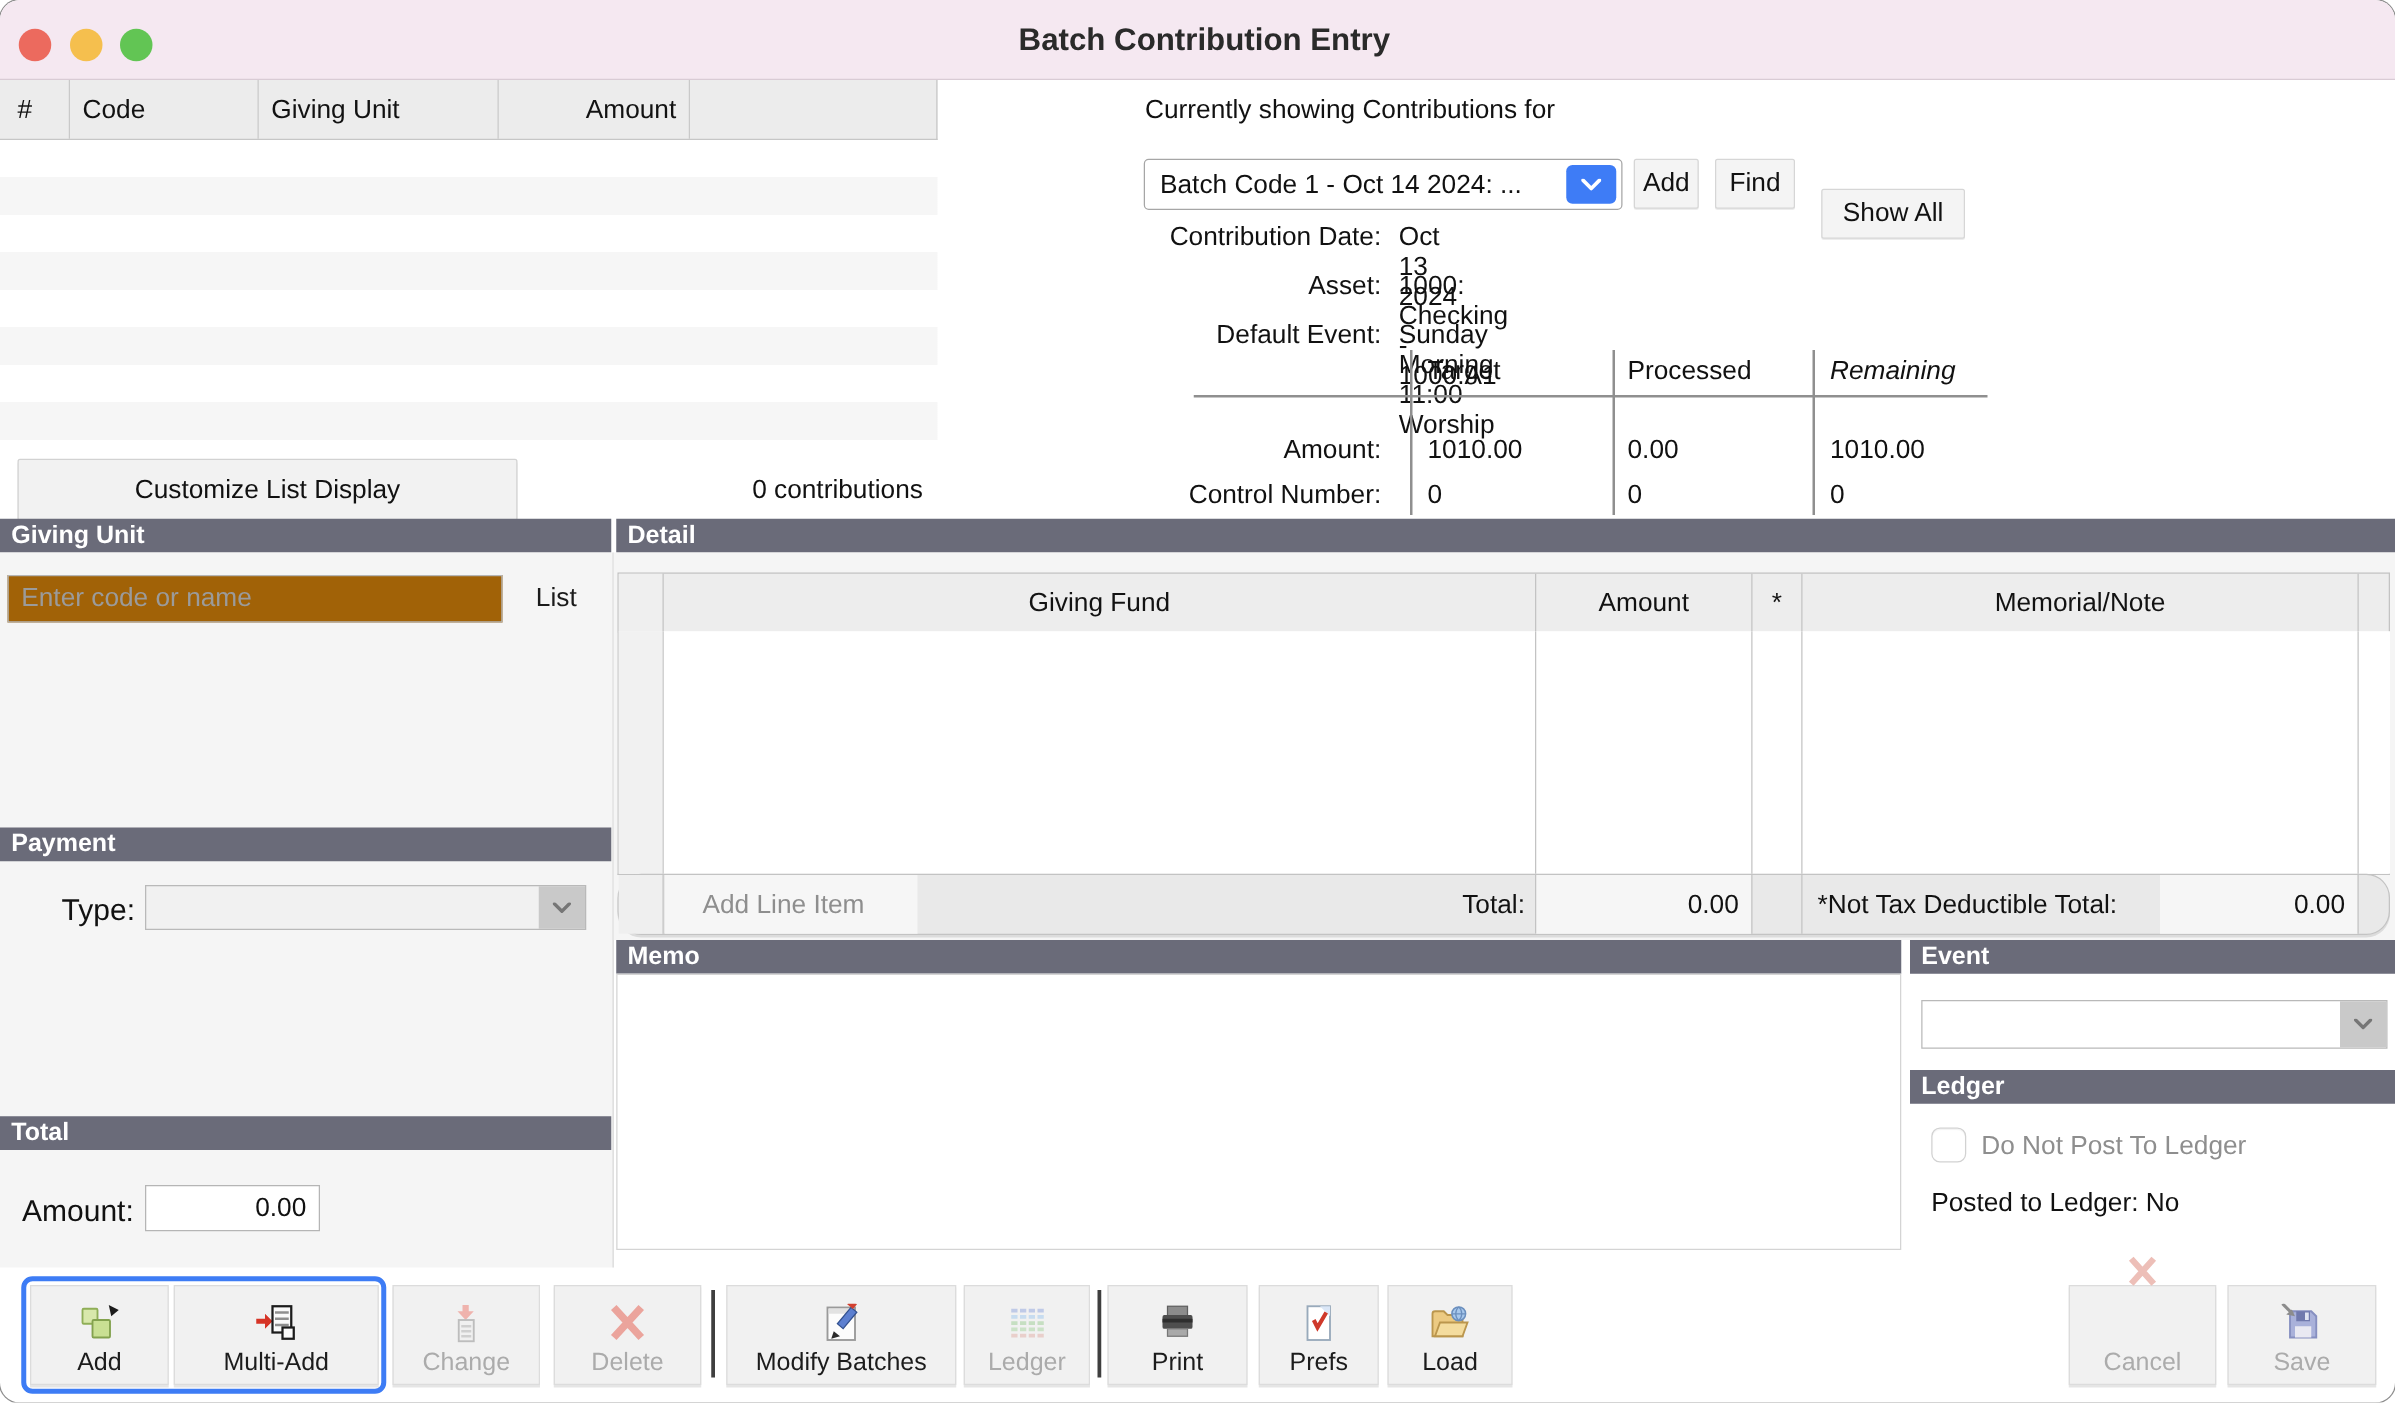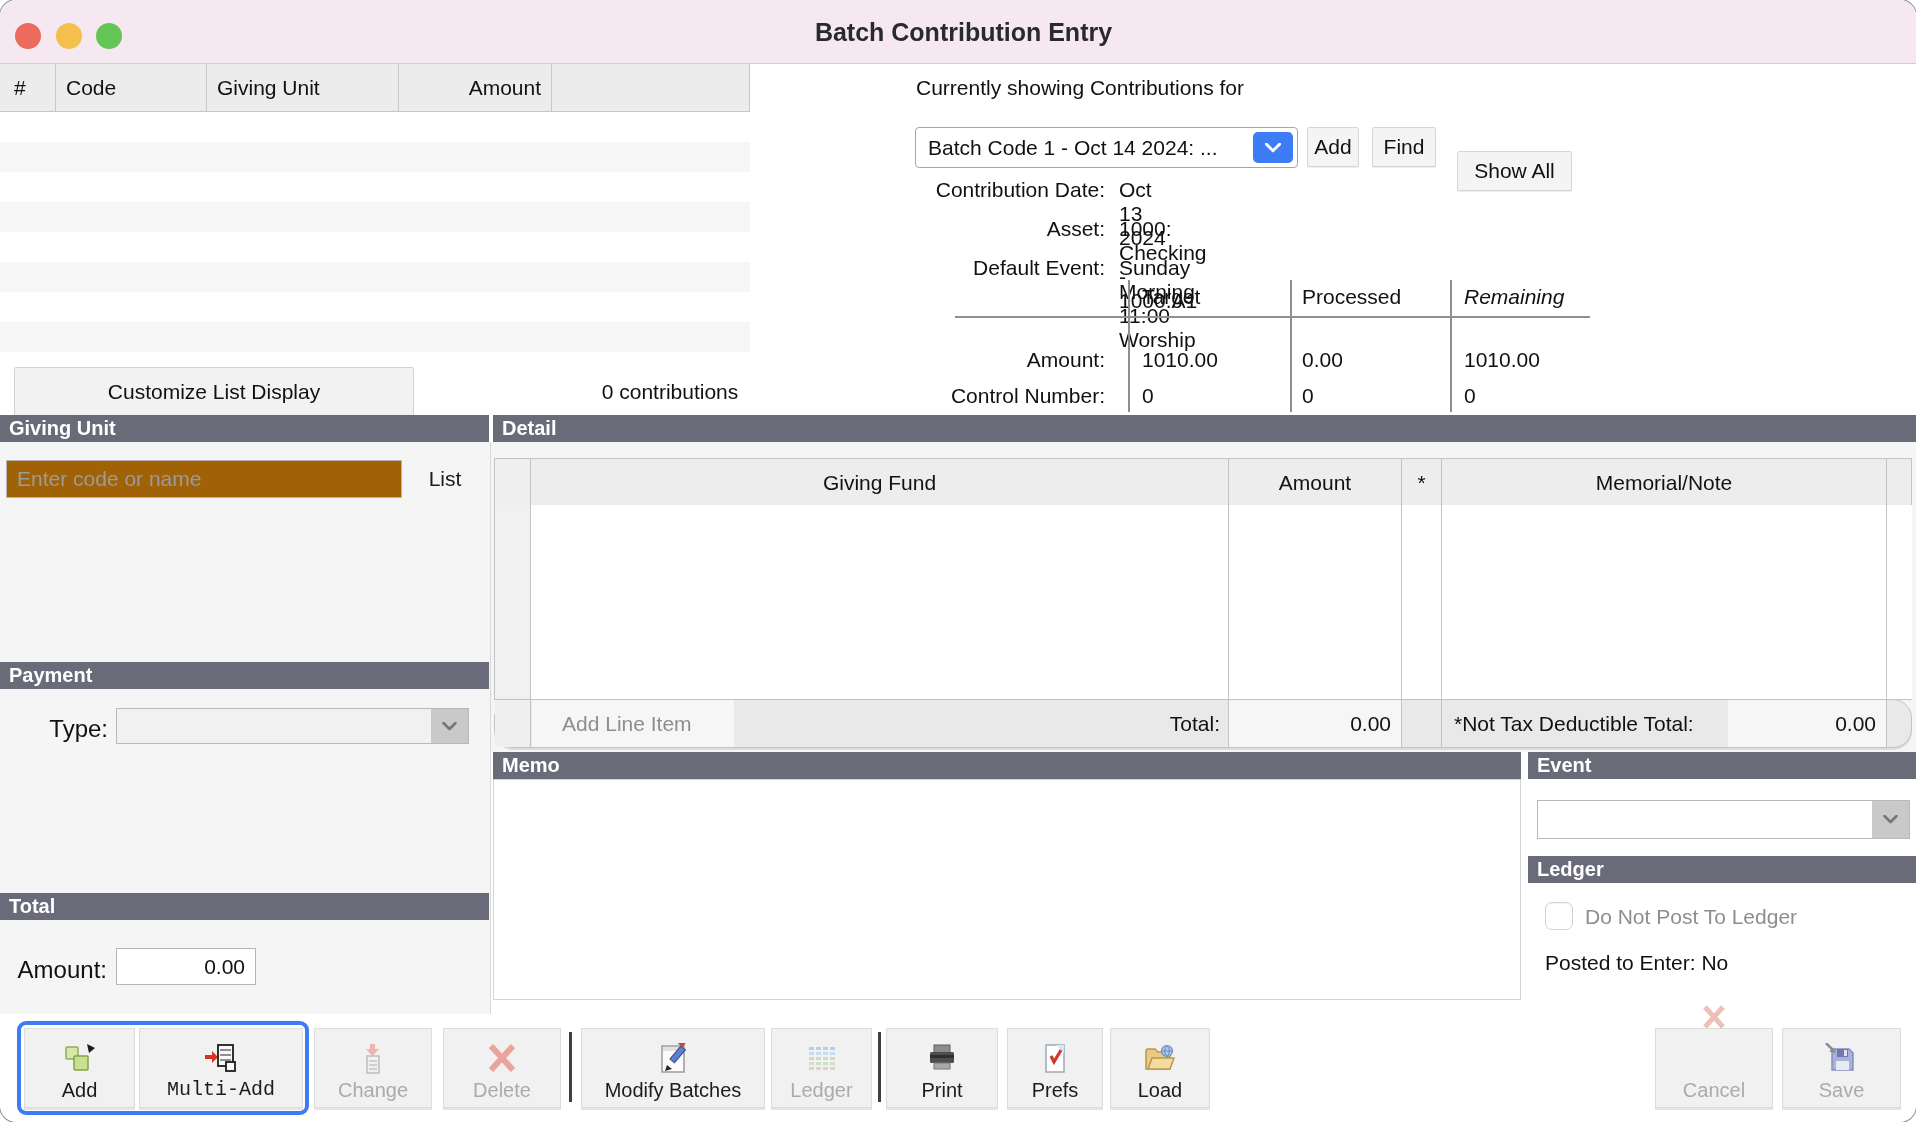--- a/index.html
+++ b/index.html
@@ -222,36 +222,36 @@
     <span class="cseg">
       <svg width="15" height="9" viewBox="0 0 14 9">
           <path d="M1 1 L7 7 L13 1" stroke="currentColor" stroke-width="2.6" fill="none" stroke-linecap="round" stroke-linejoin="round"></path>
         </svg>
     </span>
   </div>
 
   <div class="bar" style="left:1528px;top:856px;width:388px;">Ledger</div>
   <div class="checkbox"></div>
   <div class="chk-label">Do Not Post To Ledger</div>
-  <div class="posted">Posted to Enter: No</div>
+  <div class="posted">Posted to Ledger: No</div>
 
   <div class="focus-ring"></div>
 
   <div class="tbtn" style="left:24px;width:111px;">
     <span class="ticon">
       <svg width="36" height="32" viewBox="0 0 36 32">
         <rect x="4" y="4" width="12" height="12" rx="1" fill="#d8e8ab" stroke="#8fae57" stroke-width="1.5"></rect>
         <rect x="12" y="13" width="14" height="14" rx="1" fill="#c9e093" stroke="#83a24e" stroke-width="1.5"></rect>
         <polygon points="25,1 33,5 27,10" fill="#1c1c1c"></polygon>
       </svg>
     </span>
     <span class="tlabel">Add</span>
   </div>
 
-  <div class="tbtn" style="left:139px;width:164px;font-family:Liberation Mono, monospace;">
+  <div class="tbtn" style="left:139px;width:164px;">
     <span class="ticon">
       <svg width="36" height="32" viewBox="0 0 36 32">
         <polygon points="2,12 9,12 9,8 15,14 9,20 9,16 2,16" fill="#d63426"></polygon>
         <rect x="15" y="2" width="15" height="21" fill="#fafafa" stroke="#1c1c1c" stroke-width="1.8"></rect>
         <line x1="17" y1="7" x2="28" y2="7" stroke="#8f8f8f" stroke-width="2"></line>
         <line x1="17" y1="12" x2="28" y2="12" stroke="#8f8f8f" stroke-width="2"></line>
         <line x1="17" y1="17" x2="28" y2="17" stroke="#8f8f8f" stroke-width="2"></line>
         <rect x="23" y="19" width="9" height="9" fill="#fafafa" stroke="#1c1c1c" stroke-width="1.8"></rect>
       </svg>
     </span>

